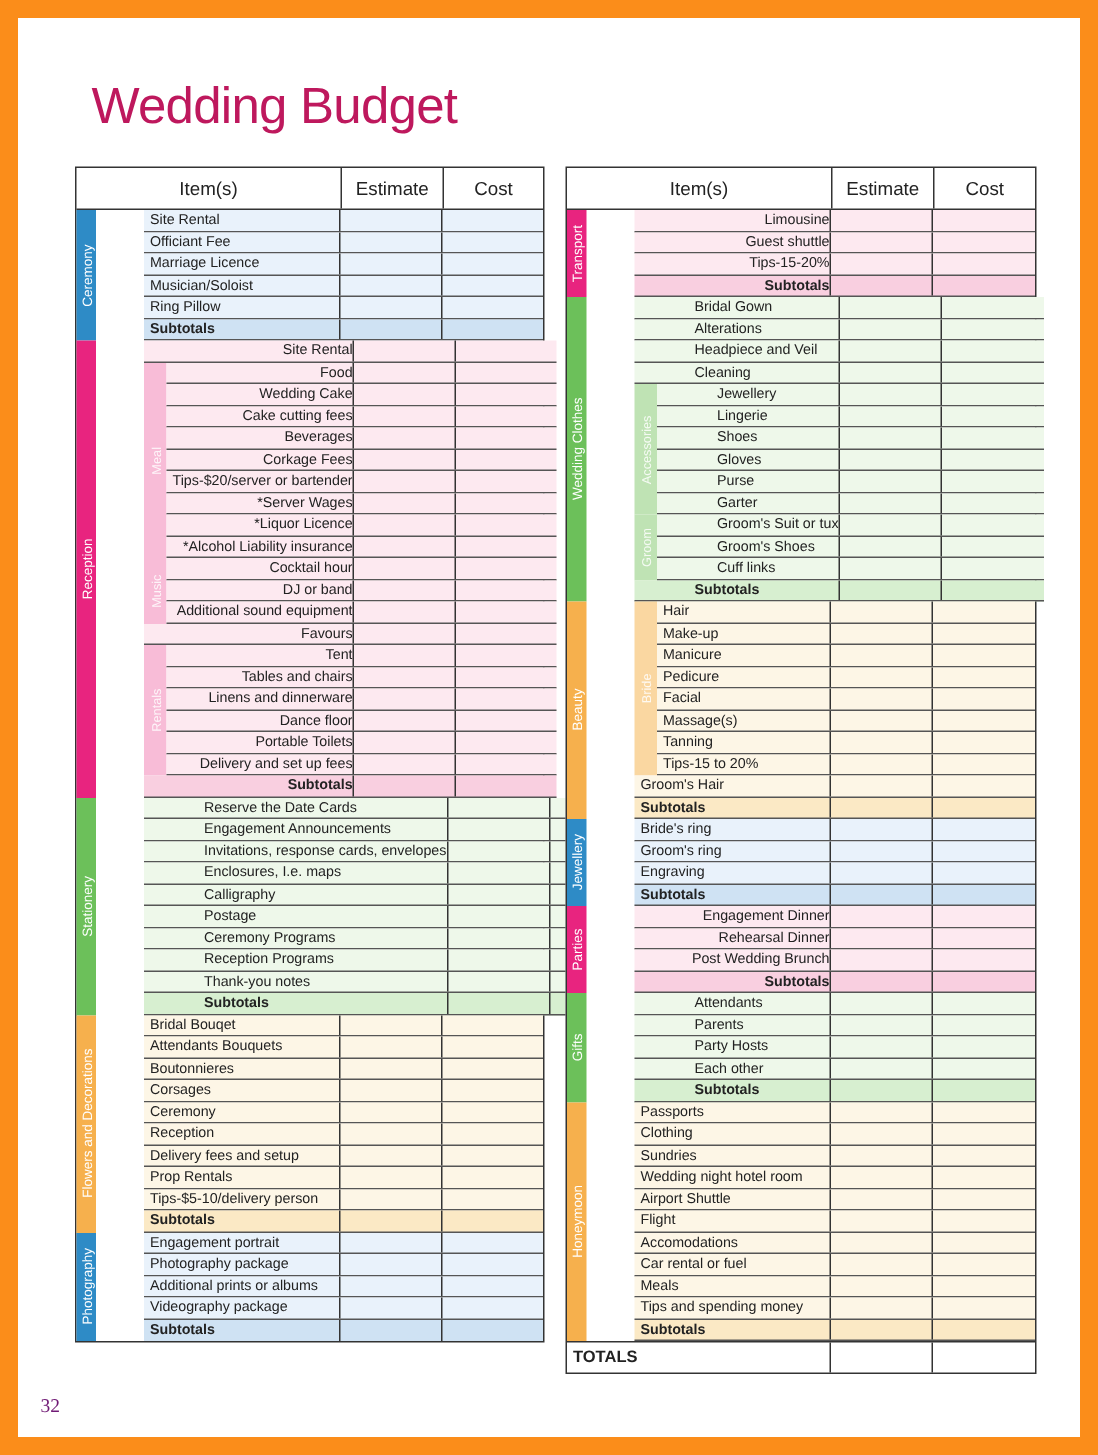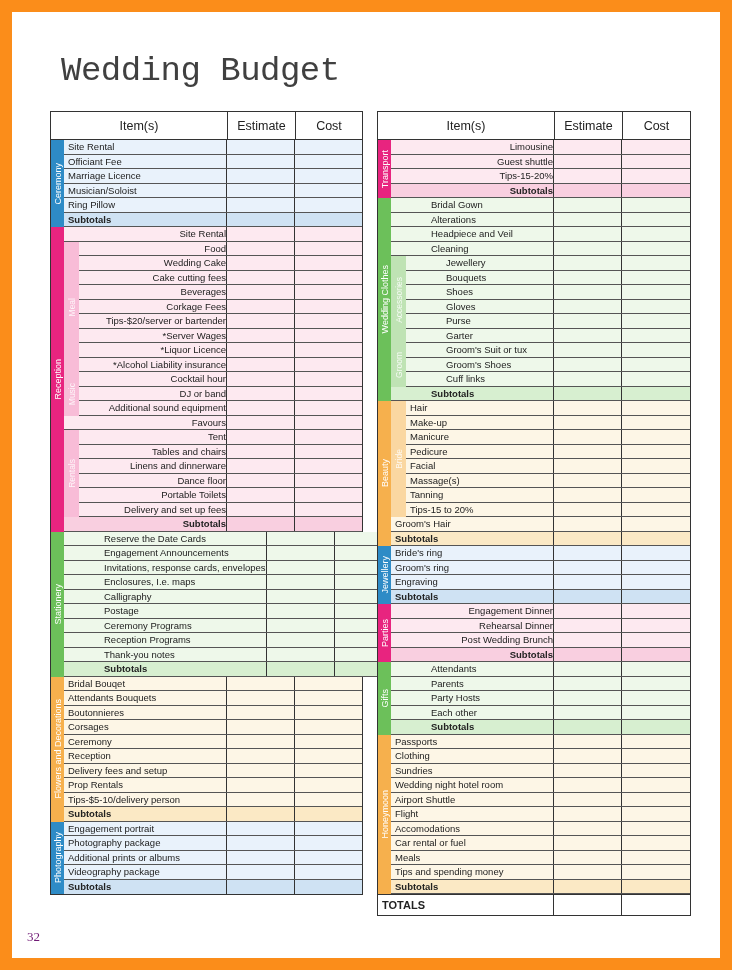--- a/index.html
+++ b/index.html
@@ -1,36 +1,36 @@
 <!DOCTYPE html>
 <html><head>
 <meta charset="utf-8">
 <style>
   * { box-sizing: border-box; margin: 0; padding: 0; }
   html, body { width: 732px; height: 970px; overflow: hidden; }
   body { background: #fb8d1a; position: relative; font-family: "Liberation Sans", sans-serif; }
   .page { position: absolute; left: 12px; top: 12px; width: 708px; height: 946px; background: #ffffff; }
-  .title { position: absolute; left: 49px; top: 40px; font-family: Liberation Mono, monospace; font-size: 34px; color: #404040; letter-spacing: -0.5px; }
+  .title { position: absolute; left: 49px; top: 40px; font-family: Liberation Sans, sans-serif; font-size: 34px; color: #be185d; letter-spacing: -0.5px; }
   .page-num { position: absolute; left: 15px; top: 917px; font-family: "Liberation Serif", serif; font-size: 13px; color: #701a75; text-align: right; }
 
   .tbl { position: absolute; border: 1.5px solid #333; background: #fff; }
   .tbl.left { left: 38px; top: 99px; width: 313px; }
   .tbl.right { left: 365px; top: 99px; width: 314px; }
 
   .hdr { display: flex; height: 28px; border-bottom: 1.5px solid #333; }
   .hdr div { display: flex; align-items: center; justify-content: center; font-size: 12.5px; color: #222; }
   .c-item { flex: 0 0 176px; }
   .c-est { flex: 0 0 68px; border-left: 1.5px solid #333; }
   .c-cost { flex: 1; border-left: 1.5px solid #333; }
 
   .sec { display: flex; }
   .band { flex: 0 0 13px; display: flex; align-items: center; justify-content: center; }
   .band span, .subband span { writing-mode: vertical-rl; transform: rotate(180deg); color: #fff; font-size: 9px; white-space: nowrap; }
   .subband span { opacity: 0.85; font-size: 8.5px; }
-  .rows { flex: 1; display: flex; flex-direction: column; }
+  .rows { flex: 1; display: flex; flex-direction: column; margin-left: 32px; }
   .grp { display: flex; }
   .subband { flex: 0 0 15px; display: flex; align-items: center; justify-content: center; }
   .grp .rows-inner { flex: 1; display: flex; flex-direction: column; }
 
   .row { display: flex; height: 14.5px; border-bottom: 1px solid #555; font-size: 9.5px; color: #222; }
   .row .it { flex: 1; padding-left: 4px; line-height: 13.5px; white-space: nowrap; overflow: hidden; }
   .row .es { flex: 0 0 68px; border-left: 1.5px solid #333; }
   .row .co { flex: 0 0 68px; border-left: 1.5px solid #333; }
   .tbl.right .row .co { flex: 0 0 69px; }
   .row.sub .it { font-weight: bold; }
@@ -457,21 +457,21 @@
           <div class="subband">
               <span>Accessories</span>
             </div>
           <div class="rows-inner">
             <div class="row">
                 <div class="it">Jewellery</div>
                 <div class="es"></div>
                 <div class="co"></div>
               </div>
             <div class="row">
-                <div class="it">Bouquets</div>
+                <div class="it">Lingerie</div>
                 <div class="es"></div>
                 <div class="co"></div>
               </div>
             <div class="row">
                 <div class="it">Shoes</div>
                 <div class="es"></div>
                 <div class="co"></div>
               </div>
             <div class="row">
                 <div class="it">Gloves</div>

